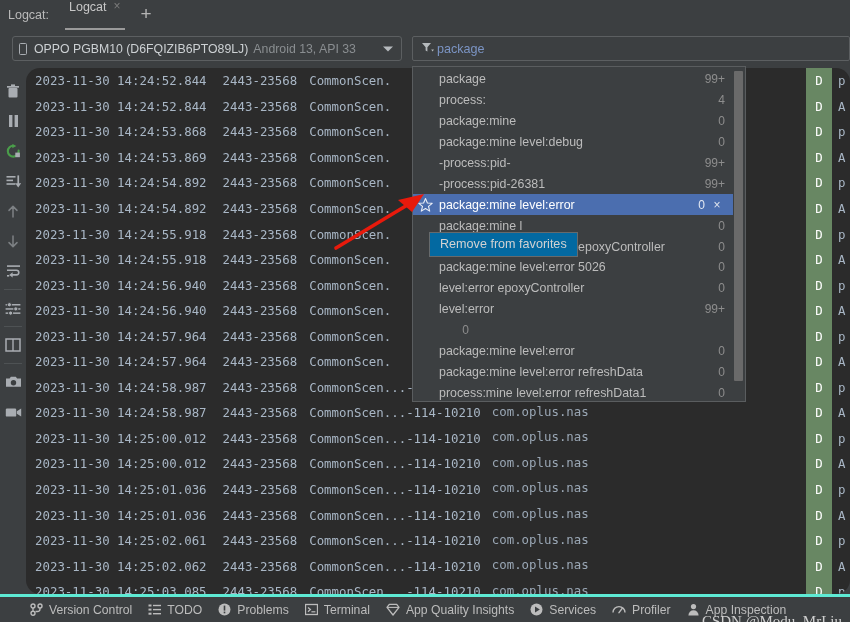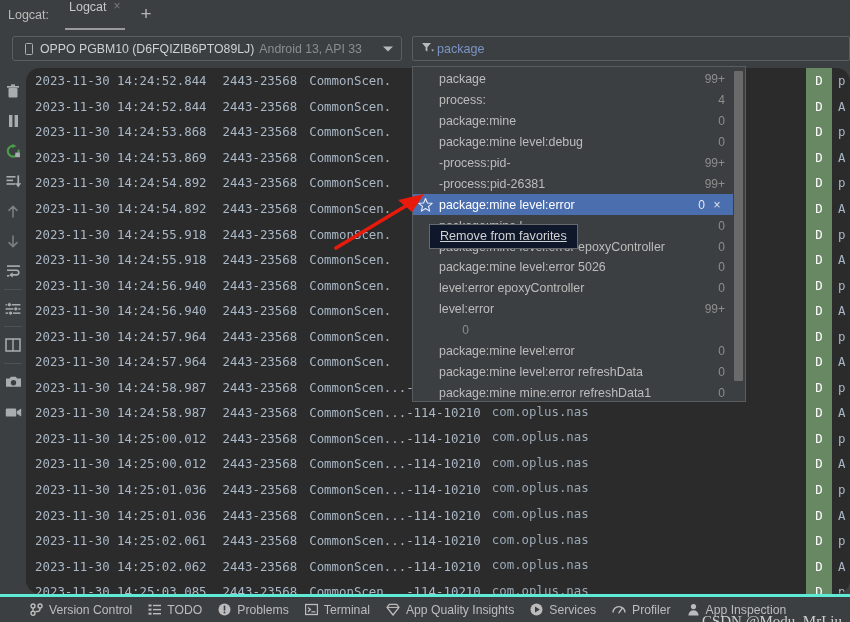--- a/index.html
+++ b/index.html
@@ -43,21 +43,21 @@
 
   
   .toolbar {
     position: absolute; left: 0; top: 32px; width: 850px; height: 34px;
   }
   .device-select {
     position: absolute; left: 12px; top: 4px;
     width: 390px; height: 25px;
     border: 1px solid #5c5f61; border-radius: 3px;
     background: #3c3f41;
-    display: flex; align-items: center; padding: 0 12px;
+    display: flex; align-items: center; padding: 0 6px;
   }
   .phone-icon {
     width: 8px; height: 12px;
     border: 1.4px solid #a9adb2; border-radius: 1.5px;
     margin-right: 7px; flex: none;
   }
   .device-name { font-size: 12.3px; color: #cdd1d4; white-space: nowrap; }
   .device-meta { font-size: 12.3px; color: #8a8e91; margin-left: 5px; white-space: nowrap; }
   .caret-down {
     position: absolute; right: 8px; top: 50%; transform: translateY(-50%);
@@ -171,28 +171,27 @@
     background: #3c3f41;
   }
   .dd-thumb {
     position: absolute; left: 0; top: 1px;
     width: 9px; height: 310px;
     background: #6a6a6a; border-radius: 1px;
   }
 
   
   .tooltip {
-    position: absolute; left: 429px; top: 224px;
+    position: absolute; left: 429px; top: 232px;
     padding: 4px 10px 5px 10px;
-    background: #0f172a;
+    background: #0369a1;
     border: 1px solid #666a6c;
     font-size: 12.6px; color: #d2d2d2;
     white-space: nowrap;
     z-index: 60;
-    text-decoration: underline;
   }
 
   
   .red-arrow { position: absolute; left: 332px; top: 192px; z-index: 70; }
 
   
   .statusbar {
     position: absolute; left: 0; bottom: 0; width: 850px; height: 28px;
     background: #3c3f41;
     border-top: 3px solid #5eead4;
@@ -551,21 +550,21 @@
         </div>
         <div class="dd-row">
           <span class="dd-label">package:mine level:error</span>
           <span class="dd-count">0</span>
         </div>
         <div class="dd-row">
           <span class="dd-label">package:mine level:error  refreshData</span>
           <span class="dd-count">0</span>
         </div>
         <div class="dd-row">
-          <span class="dd-label">package:mine mine:error refreshData1</span>
+          <span class="dd-label">process:mine level:error refreshData1</span>
           <span class="dd-count">0</span>
         </div>
       </div>
     <div class="dd-scrollbar">
       <div class="dd-thumb"></div>
     </div>
   </div>
 
   <div class="tooltip">Remove from favorites</div>
 

